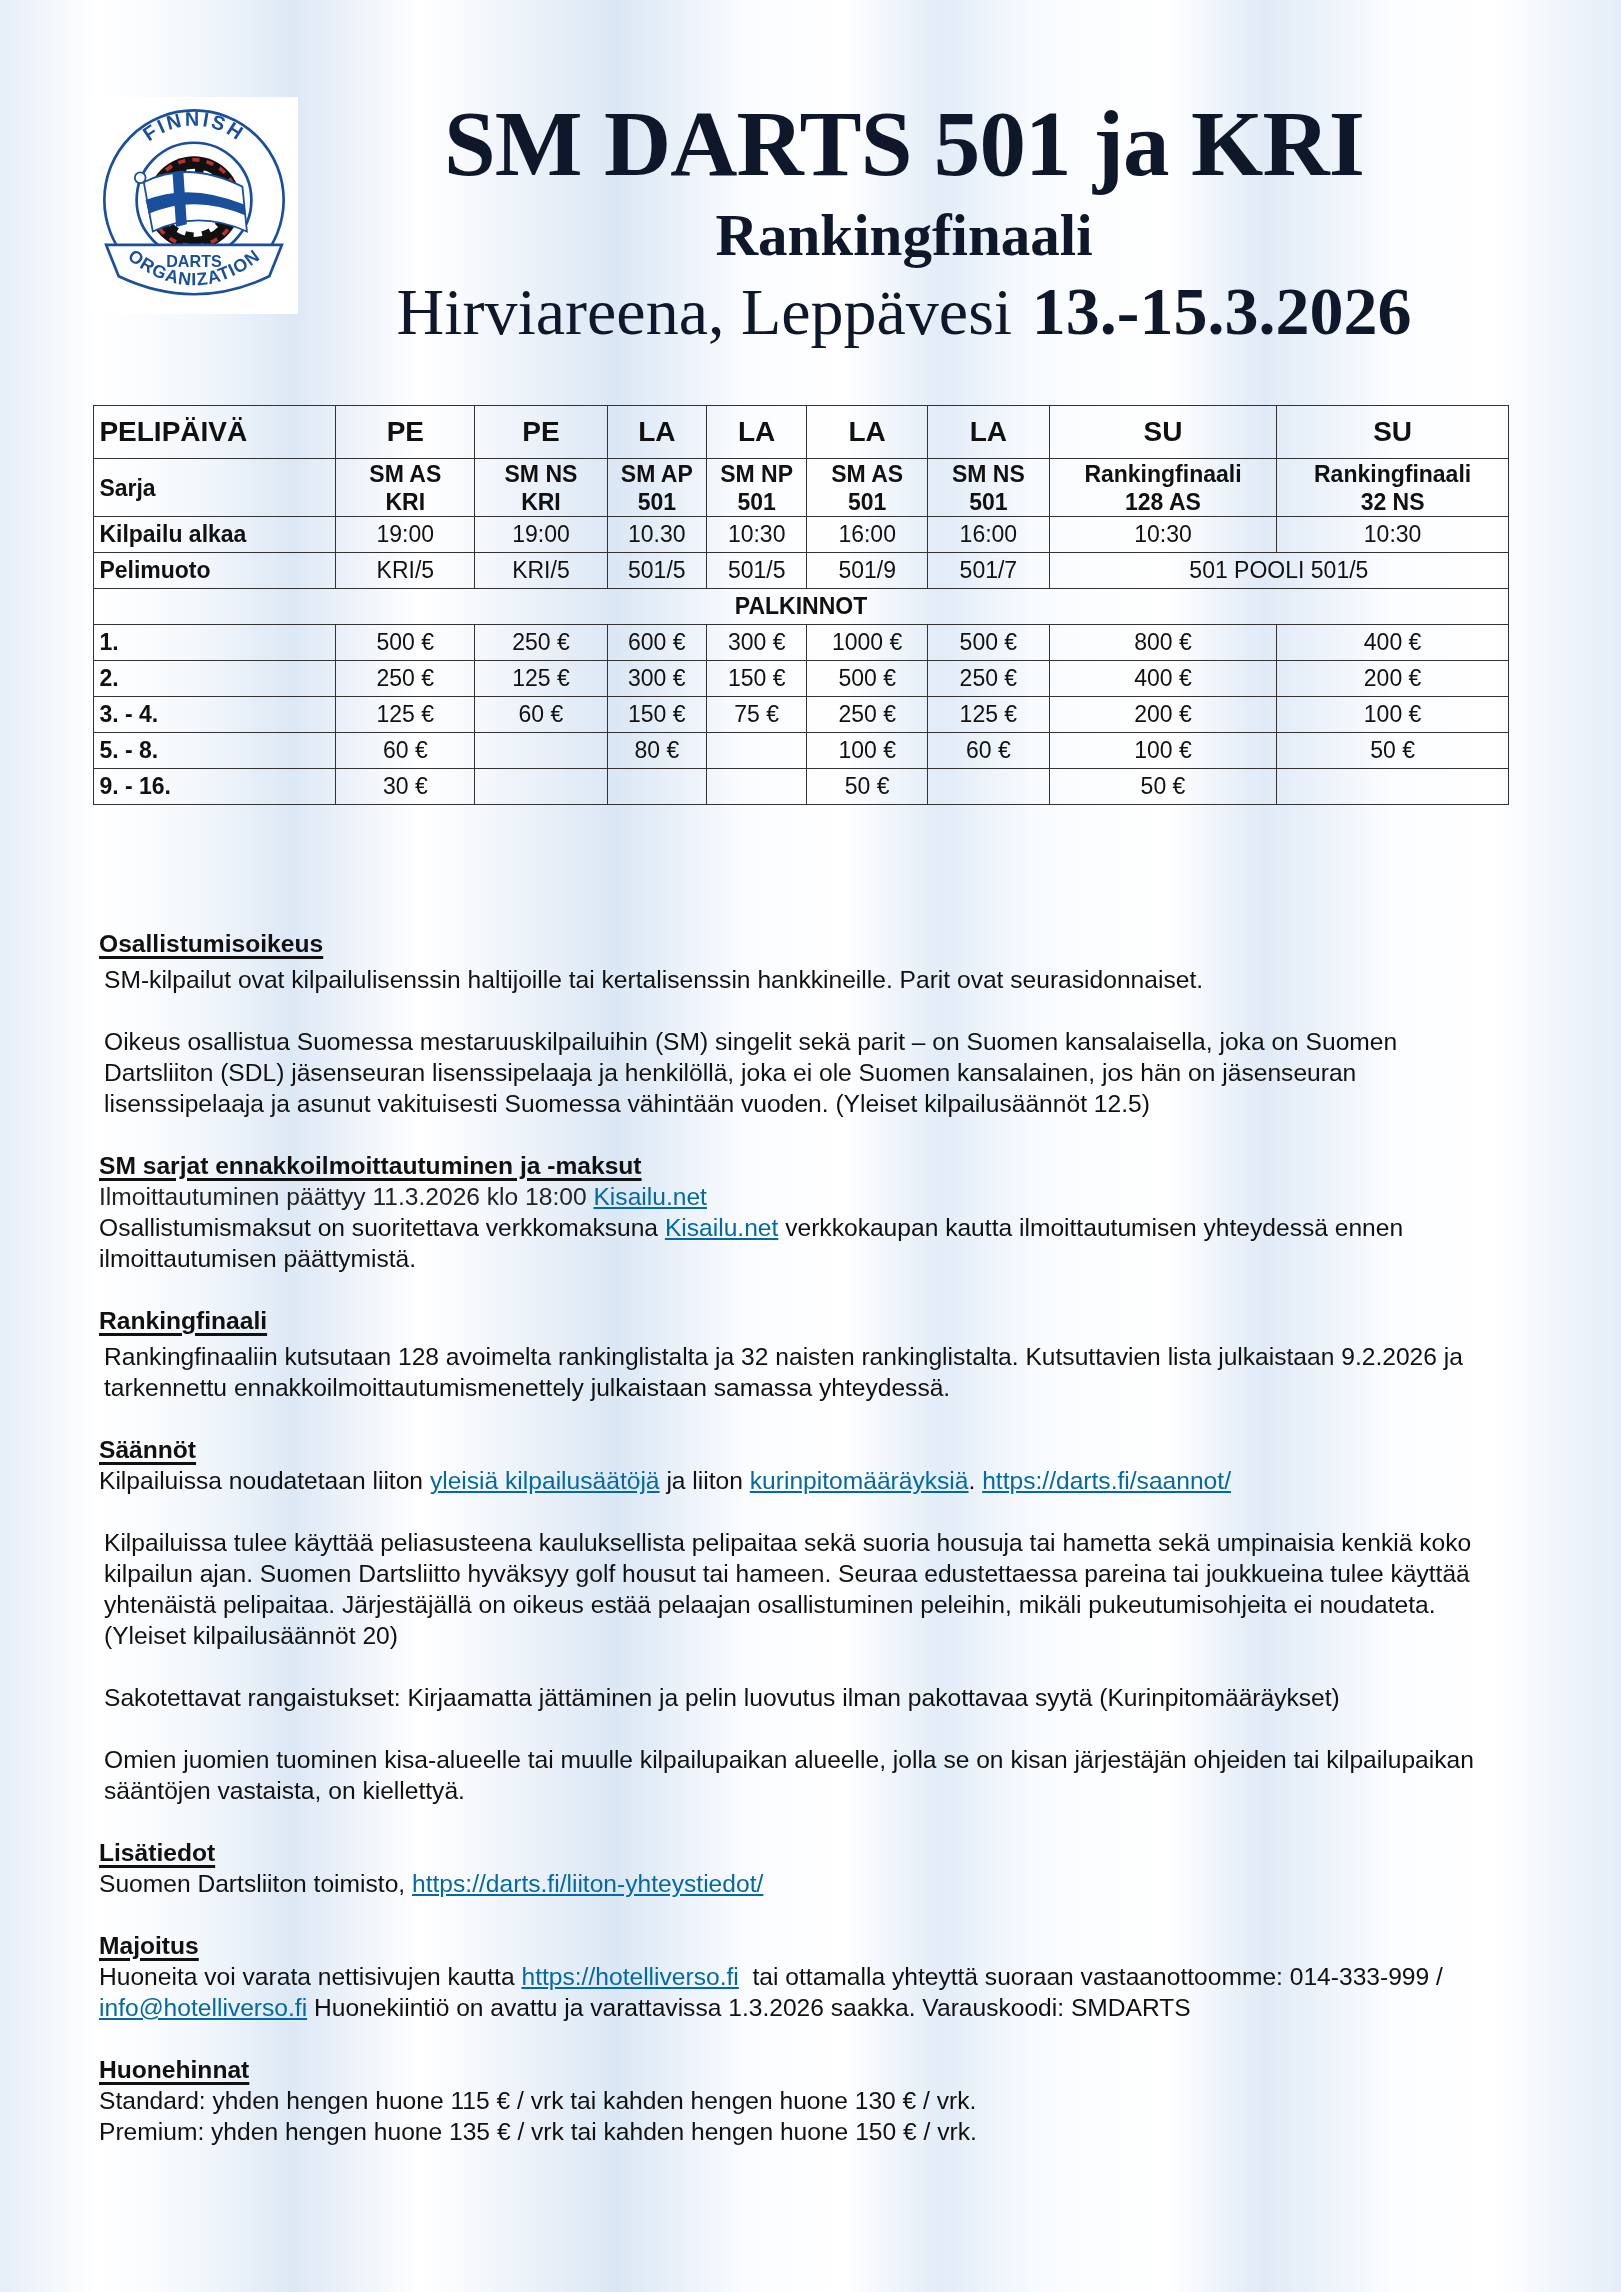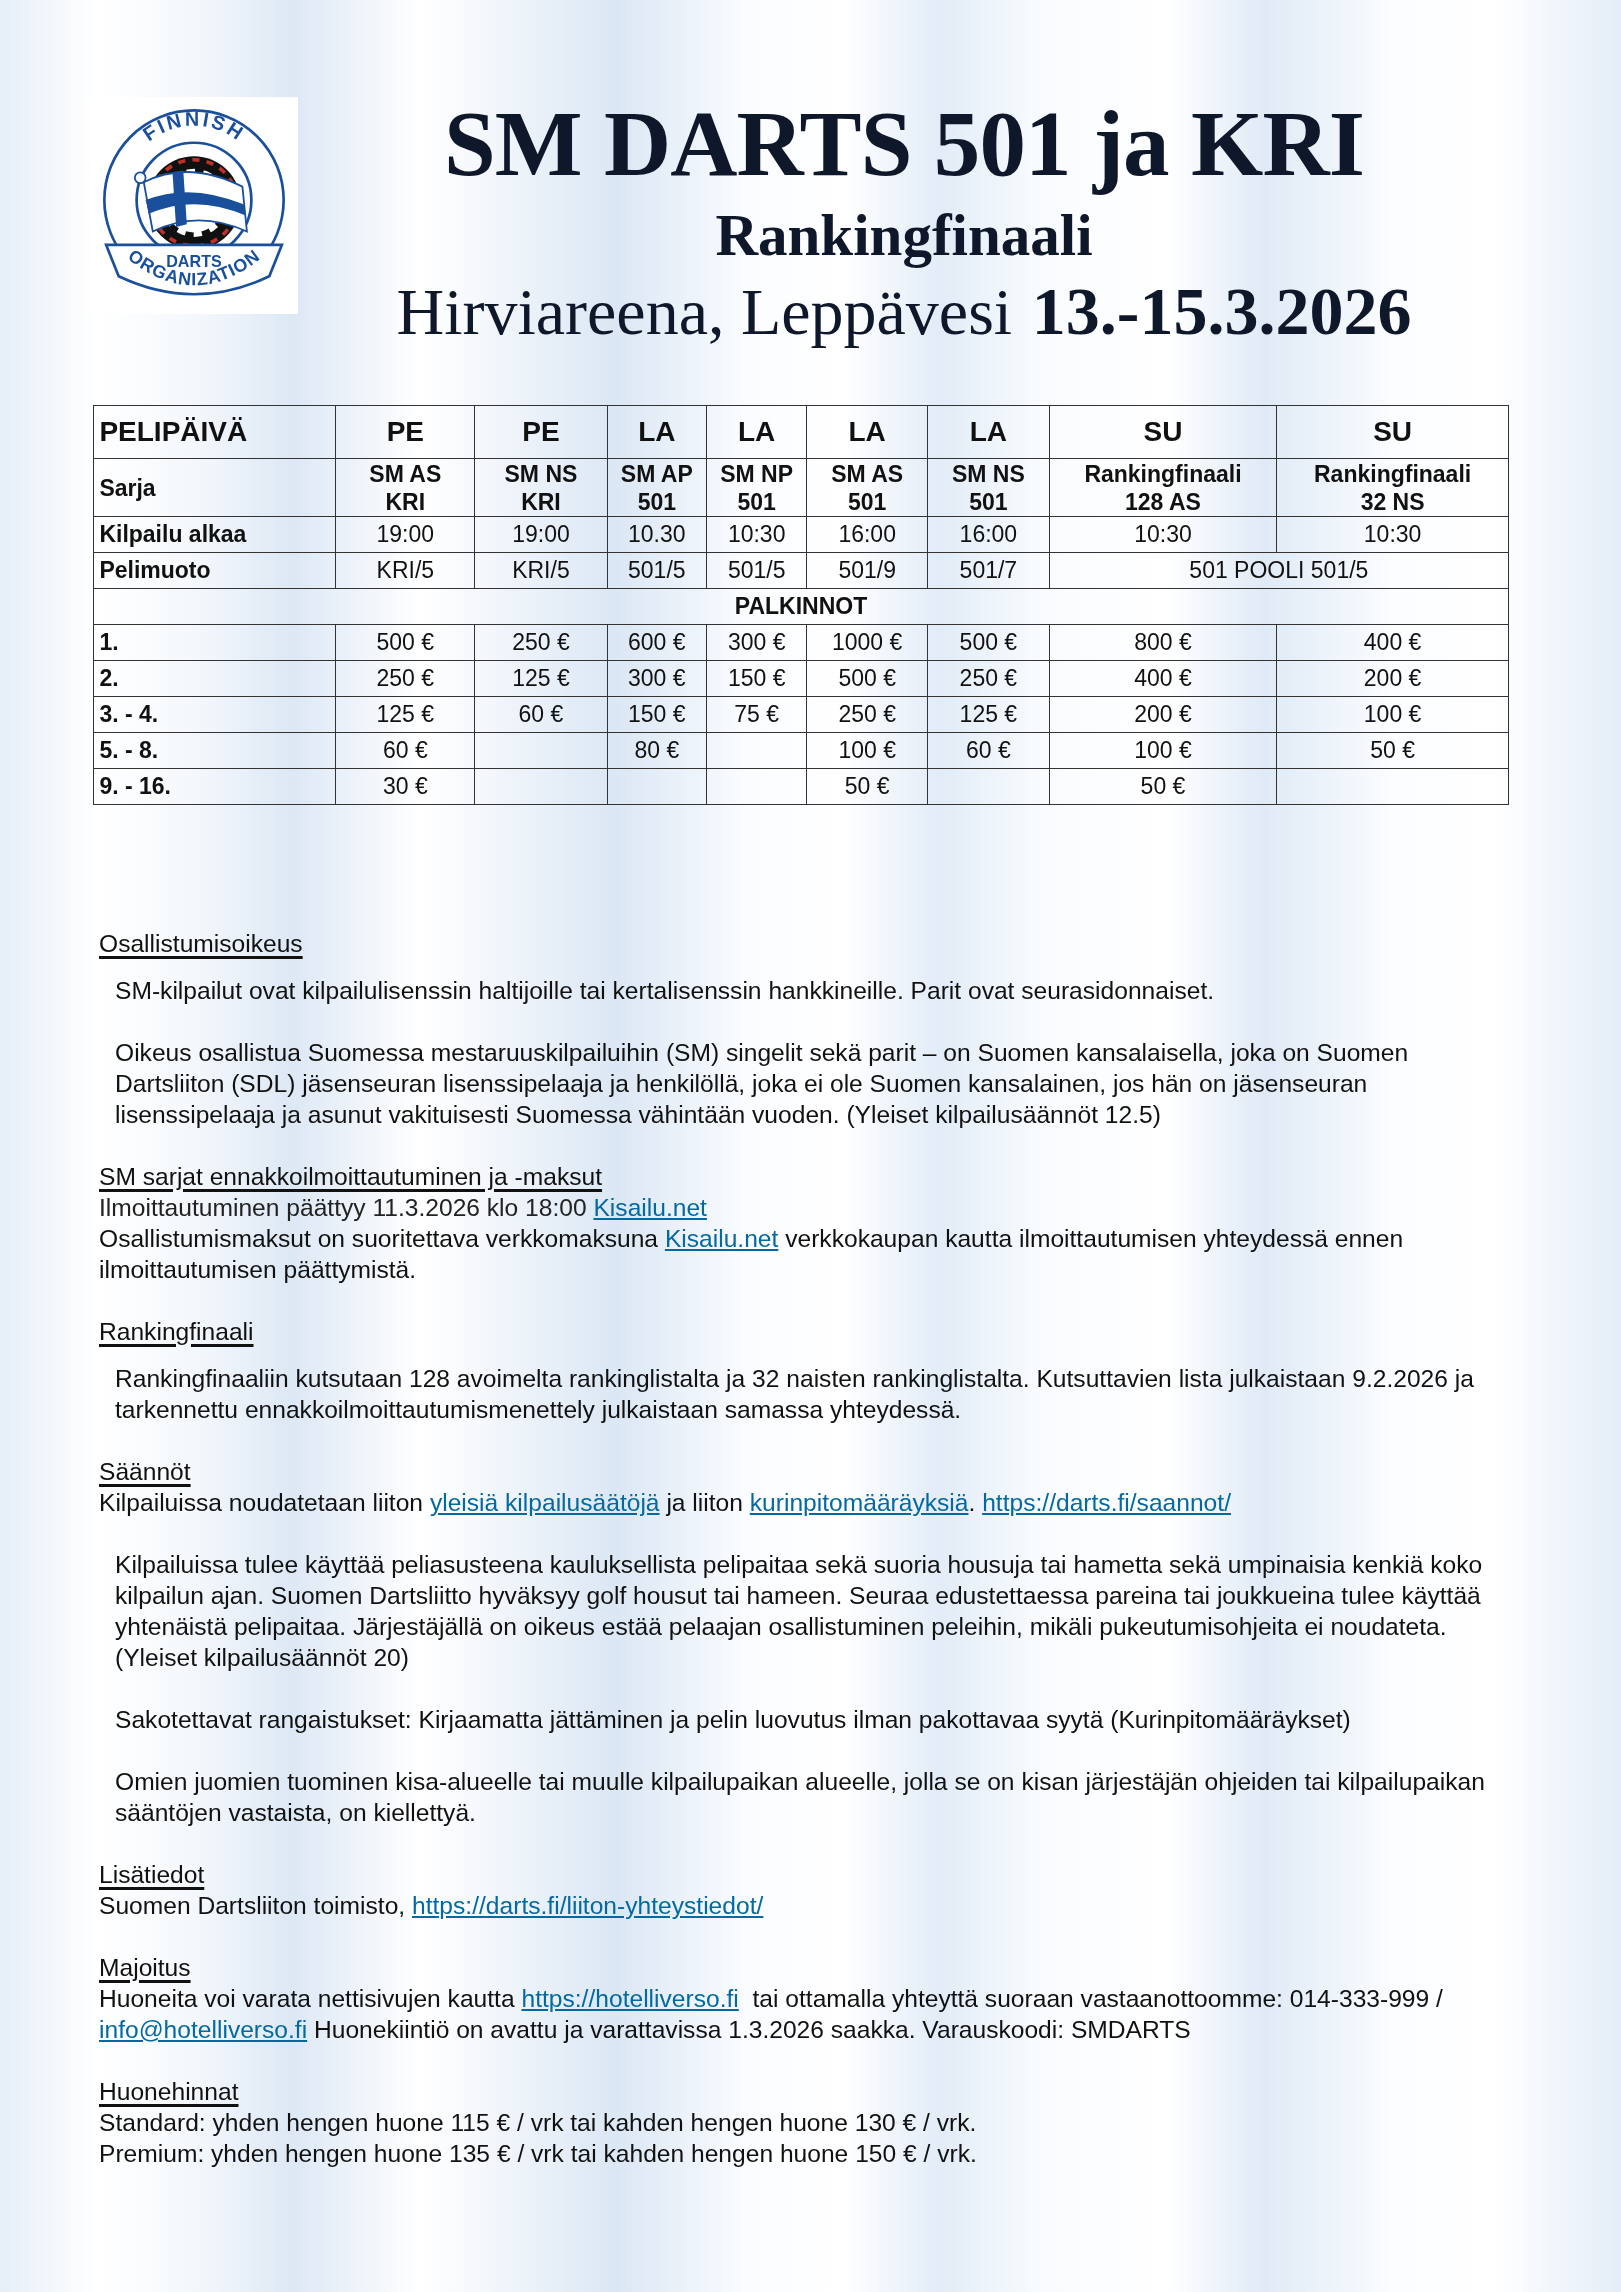--- a/index.html
+++ b/index.html
@@ -22,22 +22,22 @@
   table.sched { position:absolute; left:93px; top:405px; width:1416px; border-collapse:collapse; font-size:23px; }
   table.sched td { border:1.8px solid #333; text-align:center; padding:0 3.6px; height:35px; }
   table.sched td.lbl { text-align:left; font-weight:bold; padding-left:5.4px; }
   table.sched tr.hdr td { height:52px; font-weight:bold; font-size:28px; }
   table.sched tr.hdr td.lbl { font-size:28px; }
   table.sched tr.series td { font-weight:bold; height:57px; line-height:28px; }
   table.sched td.prizes-head { font-weight:bold; }
 
   .body-text { position:absolute; left:99px; top:928px; width:1433px; font-size:24.6px; line-height:31px; }
   .sec { margin:0 0 31px 0; }
-  .sec h3 { margin:0; font-size:24.6px; font-weight:normal; text-decoration:underline; text-decoration-thickness:2.7px; text-underline-offset:3.6px; line-height:31px; }
-  .sec p { margin:16px; }
+  .sec h3 { margin:0; font-size:24.6px; font-weight:bold; text-decoration:underline; text-decoration-thickness:2.7px; text-underline-offset:3.6px; line-height:31px; }
+  .sec p { margin:5px; }
   .sec p + p { margin-top:31px; }
   a.lnk { color:#0369a1; text-decoration:underline; }
   .gray { color:#222; }
 </style>
 </head>
 <body>
 
 <div class="logo">
   <svg viewBox="0 0 232 242">
     <defs>

